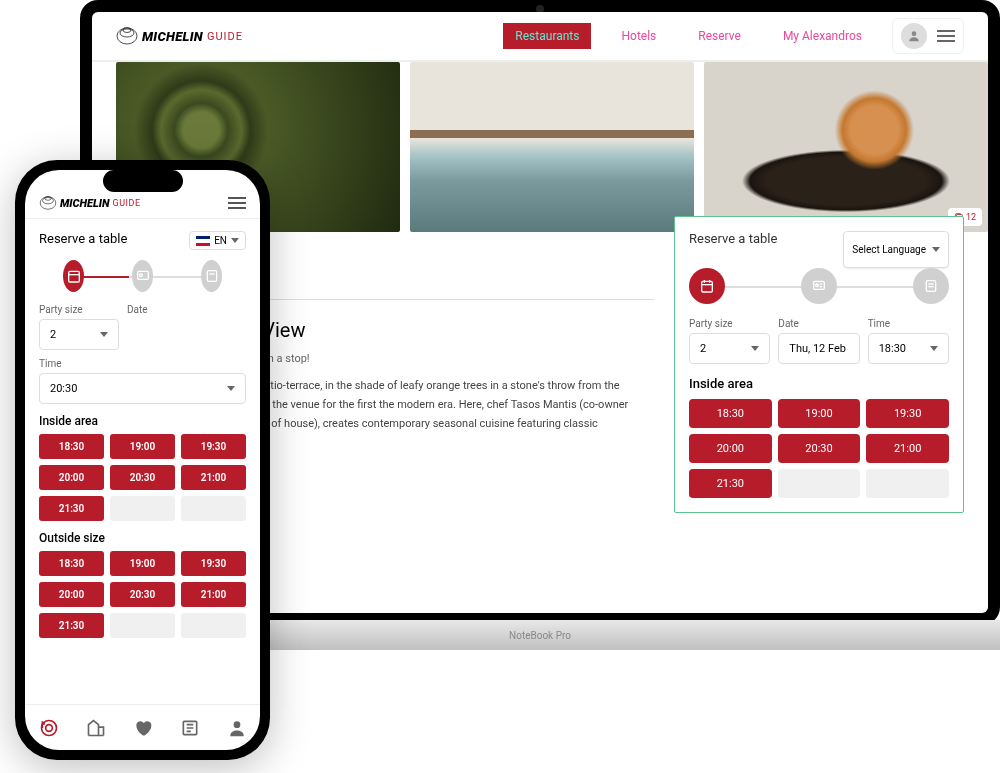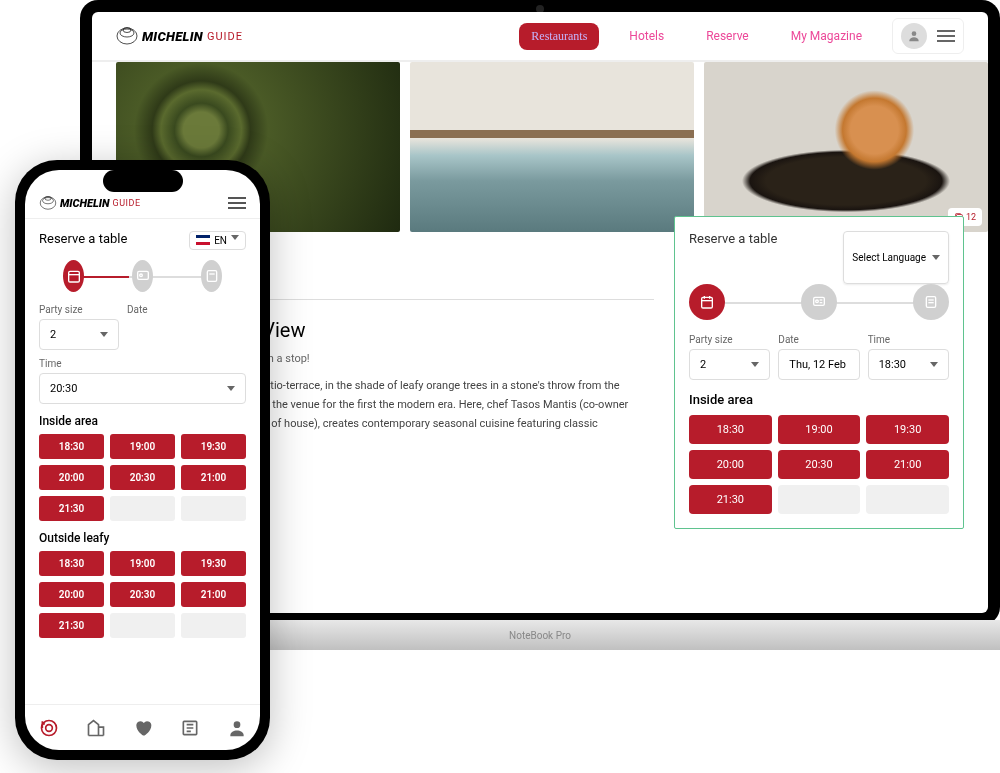--- a/index.html
+++ b/index.html
@@ -12,21 +12,21 @@
 .laptop-base { position:absolute; left:-30px; right:-30px; bottom:0; height:30px; background:linear-gradient(#e8e8e8,#c0c0c0); border-radius:0 0 14px 14px; display:flex; align-items:center; justify-content:center; font-size:10px; color:#888; }
 .laptop-notch { position:absolute; top:5px; left:50%; transform:translateX(-50%); width:8px; height:8px; background:#222; border-radius:50%; }
 
 
 .navbar { height:50px; border-bottom:2px solid #eee; display:flex; align-items:center; padding:0 24px; gap:18px; }
 .logo { display:flex; align-items:center; gap:4px; }
 .logo-text { font-style:italic; font-weight:900; font-size:13px; letter-spacing:0.3px; }
 .logo-guide { color:#b71c2b; font-size:11px; font-weight:400; letter-spacing:1px; }
 .nav-spacer { flex:1; }
 .nav-link { font-size:12px; color:#ec4899; cursor:pointer; padding:6px 12px; }
-.nav-link.active { background:#b71c2b; color:#c4b5fd; border-radius:8px;font-family:Liberation Serif, serif; }
+.nav-link.active { background:#b71c2b; color:#5eead4; border-radius:0; }
 .avatar-icon { width:26px; height:26px; background:#ddd; border-radius:50%; display:flex; align-items:center; justify-content:center; }
 .burger { display:flex; flex-direction:column; gap:3px; cursor:pointer; }
 .burger span { width:18px; height:2px; background:#666; }
 .nav-right-box { border:1px solid #eee; border-radius:6px; padding:4px 8px; display:flex; align-items:center; gap:10px; }
 
 
 .search-wrap { padding:16px 24px 10px; }
 .search-box { width:340px; border:1px solid #e0e0e0; border-radius:6px; padding:10px 14px; display:flex; align-items:center; gap:10px; box-shadow:0 1px 3px rgba(0,0,0,0.05); }
 .search-box input { border:none; outline:none; font-size:12px; flex:1; color:#333; }
 
@@ -43,21 +43,21 @@
 .content-main { flex:1; }
 .addr { font-size:11px; color:#555; line-height:1.6; }
 .rule { border:none; border-top:1px solid #ddd; margin:18px 0; }
 .pov-title { font-size:20px; font-weight:400; margin-bottom:10px; }
 .pov-sub { font-size:11px; color:#666; margin-bottom:12px; }
 .pov-body { font-size:11px; color:#444; line-height:1.7; }
 
 
 .reserve-widget { width:290px; border:1px solid #5fc38f; background:#fff; padding:14px; border-radius:2px; position:relative; margin-top:-30px; }
 .rw-title { font-size:13px; color:#333; margin-bottom:10px; }
-.lang-sel { float:right; border:1px solid #ddd; border-radius:4px; padding:20px 8px; font-size:10px; display:flex; align-items:center; gap:6px; box-shadow:0 1px 2px rgba(0,0,0,0.08); }
+.lang-sel { float:right; border:1px solid #ddd; border-radius:4px; padding:12px 8px; font-size:10px; display:flex; align-items:center; gap:6px; box-shadow:0 1px 2px rgba(0,0,0,0.08); }
 .stepper { display:flex; align-items:center; justify-content:space-between; margin:14px 0; position:relative; clear:both; }
 .stepper::before { content:''; position:absolute; left:20px; right:20px; top:50%; height:2px; background:#ddd; z-index:0; }
 .step { width:36px; height:36px; border-radius:50%; display:flex; align-items:center; justify-content:center; position:relative; z-index:1; }
 .step.active { background:#b71c2b; color:#fff; }
 .step.inactive { background:#d0d0d0; color:#fff; }
 .step svg { width:16px; height:16px; }
 .fields-row { display:flex; gap:8px; margin-bottom:12px; }
 .field { flex:1; }
 .field-label { font-size:10px; color:#666; margin-bottom:4px; display:block; }
 .field-input { border:1px solid #ddd; border-radius:4px; padding:8px 10px; font-size:11px; display:flex; align-items:center; justify-content:space-between; cursor:pointer; }
@@ -74,21 +74,21 @@
 .phone-notch { position:absolute; top:10px; left:50%; transform:translateX(-50%); width:80px; height:22px; background:#000; border-radius:14px; z-index:5; }
 
 .p-header { padding:26px 14px 8px; display:flex; align-items:center; justify-content:space-between; border-bottom:1px solid #eee; }
 .p-logo-text { font-style:italic; font-weight:900; font-size:11px; }
 .p-logo-guide { color:#b71c2b; font-size:9px; letter-spacing:0.5px; }
 .p-burger { display:flex; flex-direction:column; gap:3px; }
 .p-burger span { width:18px; height:2px; background:#555; }
 
 .p-body { flex:1; overflow:hidden; padding:12px 14px; }
 .p-rw-title { font-size:13px; margin-bottom:8px; }
-.p-lang { float:right; border:1px solid #ddd; border-radius:4px; padding:3px 6px; font-size:10px; display:flex; gap:4px; }
+.p-lang { float:right; border:1px solid #ddd; border-radius:4px; padding:3px 6px; font-size:10px; display:flex; align-items:center; gap:4px; }
 .p-lang .flag { display:inline-block; width:14px; height:10px; background:linear-gradient(to bottom,#012169 33%,#fff 33%,#fff 66%,#c8102e 66%); }
 .p-stepper { display:flex; align-items:center; justify-content:center; gap:0; margin:14px 0 12px; position:relative; clear:both; }
 .p-stepper::before { content:''; position:absolute; left:30px; right:30px; top:50%; height:2px; background:#ddd; }
 .p-stepper .seg-red { position:absolute; left:30px; width:60px; top:50%; height:2px; background:#b71c2b; }
 .p-stepper .step { margin:0 24px; width:32px; height:32px; }
 .p-fields { display:flex; gap:8px; margin-bottom:8px; }
 .p-slot { background:#b71c2b; color:#fff; padding:7px 0; font-size:10px; font-weight:600; border-radius:3px; width:calc(33.33% - 4px); text-align:center; }
 .p-slot.empty { background:#f0f0f0; }
 .p-area { font-size:12px; font-weight:500; margin:10px 0 6px; }
 
@@ -114,21 +114,21 @@
               <ellipse cx="11" cy="6" rx="7" ry="4" fill="none" stroke="#222" stroke-width="0.8"></ellipse>
               <ellipse cx="11" cy="3" rx="4" ry="2.5" fill="none" stroke="#222" stroke-width="0.8"></ellipse>
             </svg>
           <span class="logo-text">MICHELIN</span>
           <span class="logo-guide">GUIDE</span>
         </div>
         <div class="nav-spacer"></div>
         <span class="nav-link active">Restaurants</span>
         <span class="nav-link">Hotels</span>
         <span class="nav-link">Reserve</span>
-        <span class="nav-link">My Magazine</span>
+        <span class="nav-link">My Alexandros</span>
         <div class="nav-right-box">
           <div class="avatar-icon">
               <svg width="14" height="14" viewBox="0 0 24 24" fill="#888">
                 <circle cx="12" cy="8" r="4"></circle>
                 <path d="M4 20c0-4 4-6 8-6s8 2 8 6v1H4z"></path>
               </svg>
             </div>
           <div class="burger">
               <span></span>
               <span></span>
@@ -315,21 +315,21 @@
             <div class="p-slot">19:00</div>
             <div class="p-slot">19:30</div>
             <div class="p-slot">20:00</div>
             <div class="p-slot">20:30</div>
             <div class="p-slot">21:00</div>
             <div class="p-slot">21:30</div>
             <div class="p-slot empty"></div>
             <div class="p-slot empty"></div>
           </div>
 
-        <div class="p-area">Outside leafy</div>
+        <div class="p-area">Outside size</div>
         <div class="slots">
             <div class="p-slot">18:30</div>
             <div class="p-slot">19:00</div>
             <div class="p-slot">19:30</div>
             <div class="p-slot">20:00</div>
             <div class="p-slot">20:30</div>
             <div class="p-slot">21:00</div>
             <div class="p-slot">21:30</div>
             <div class="p-slot empty"></div>
             <div class="p-slot empty"></div>

